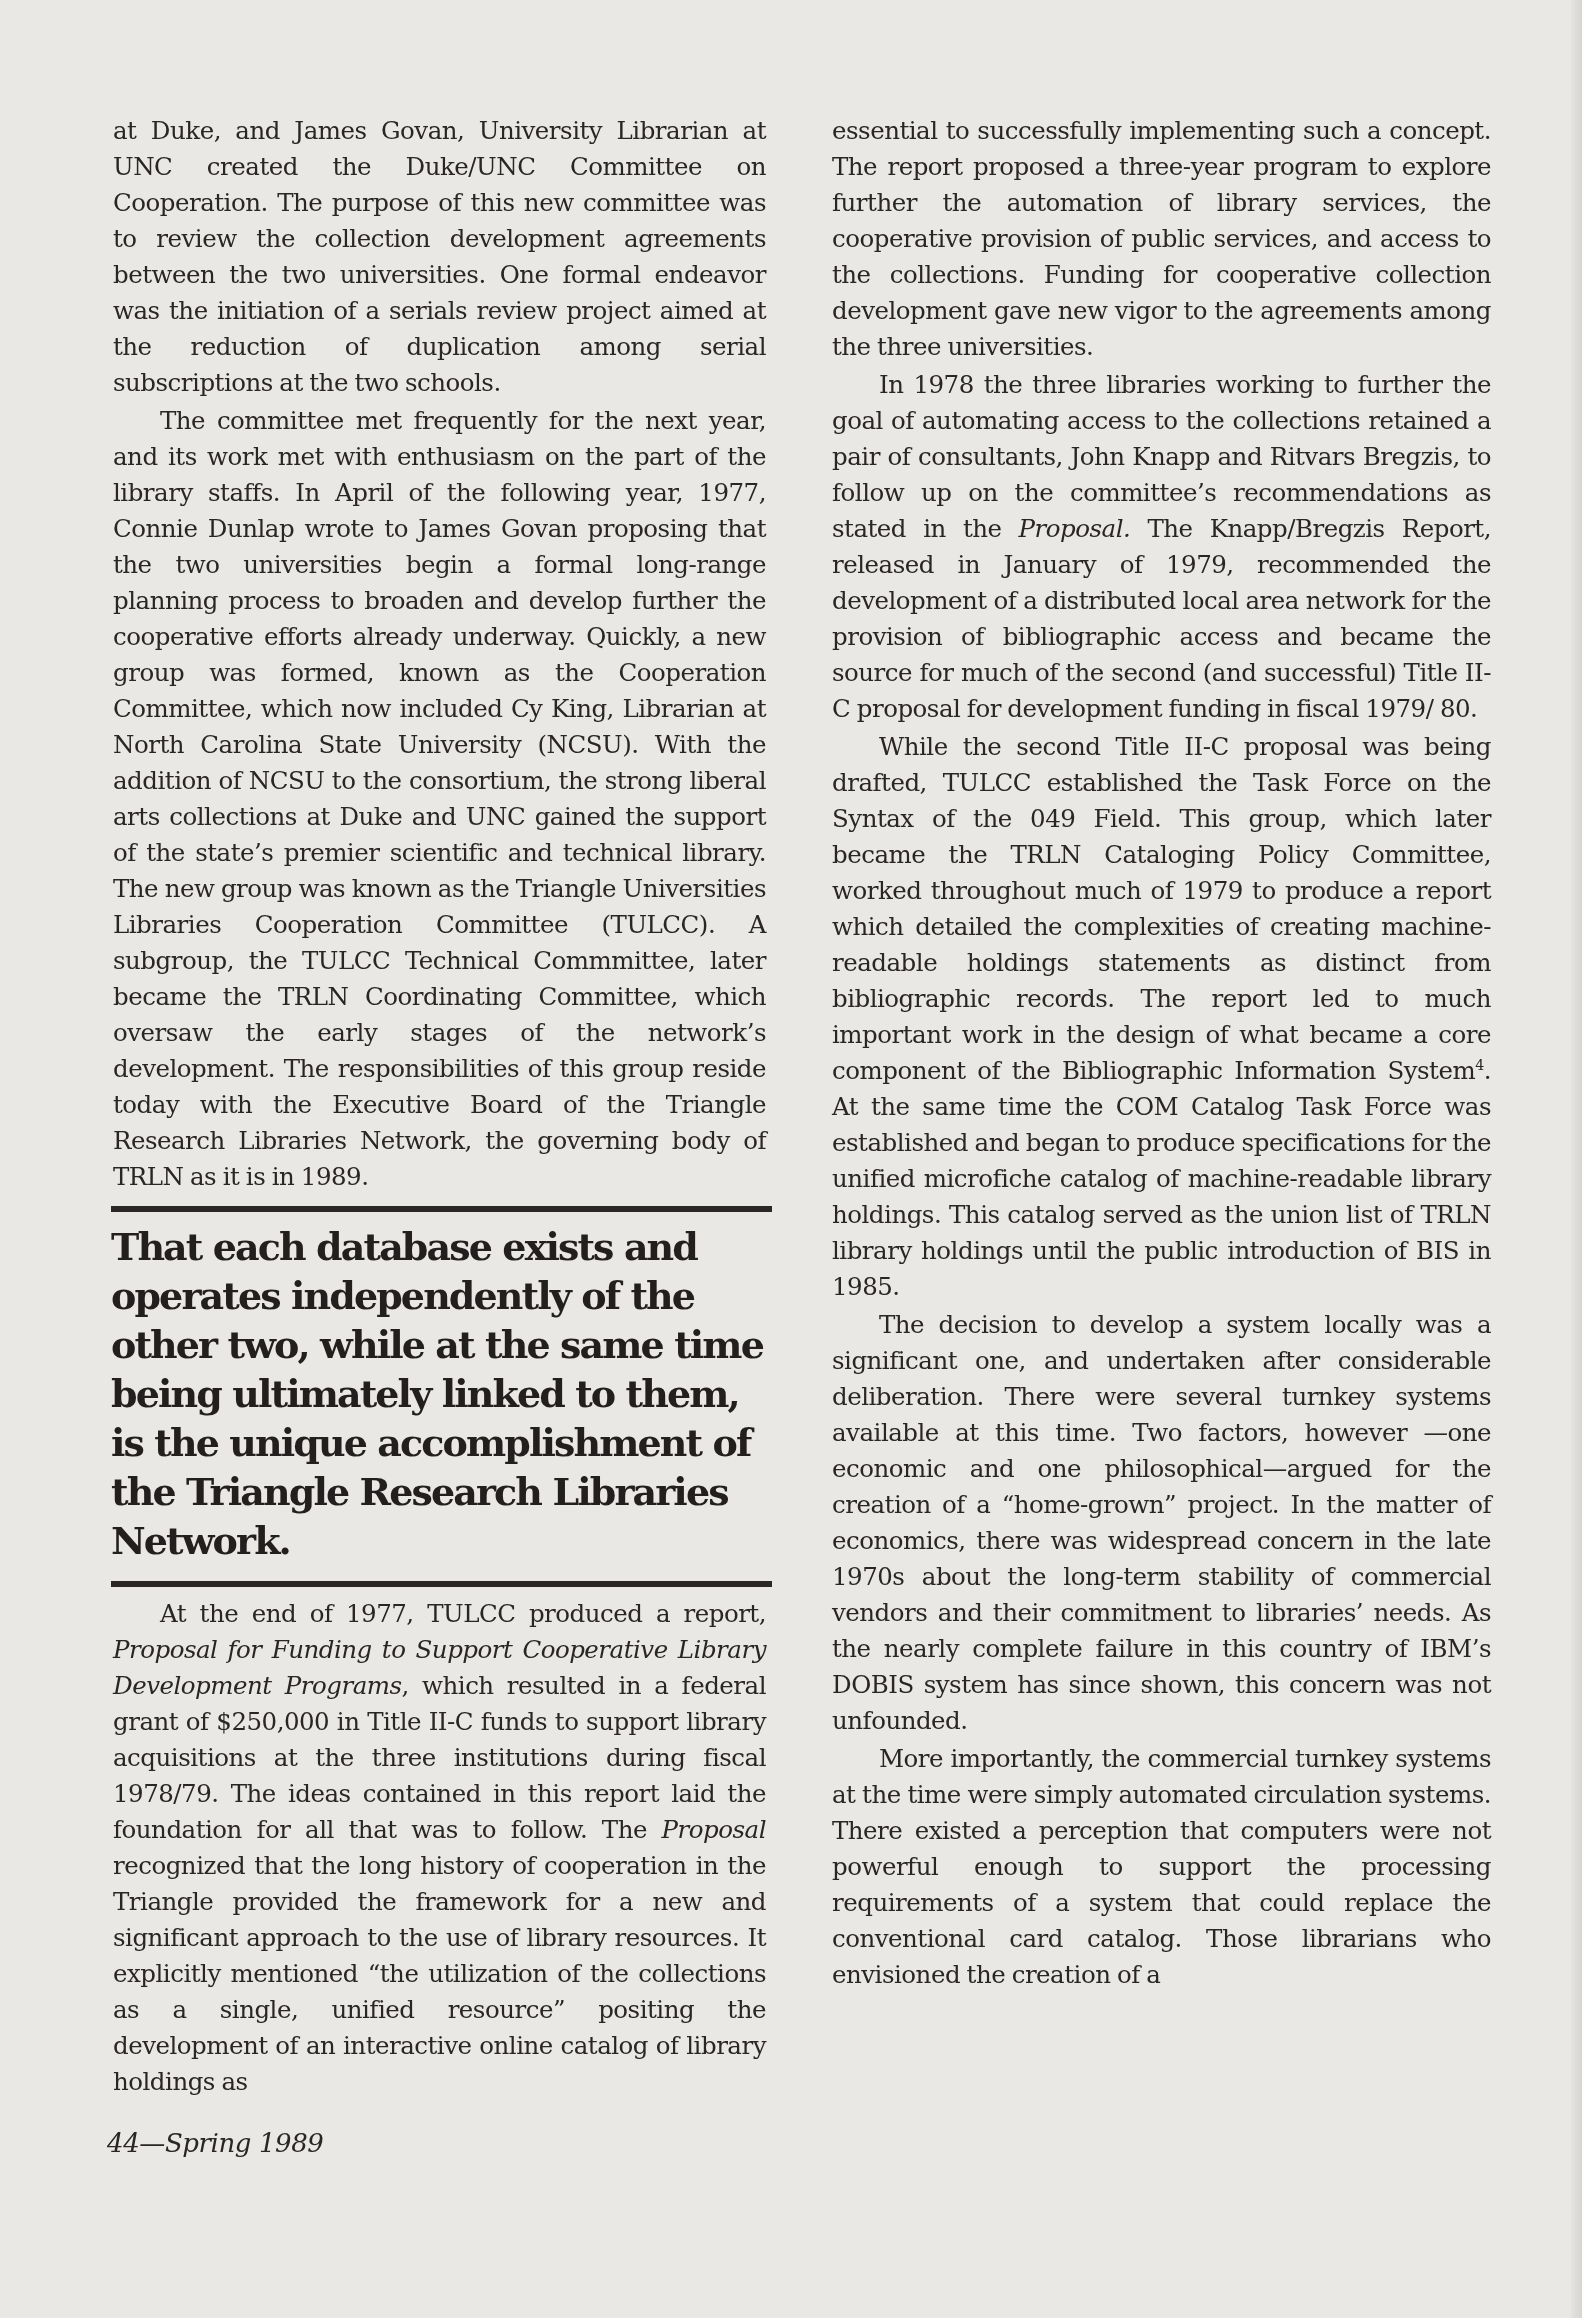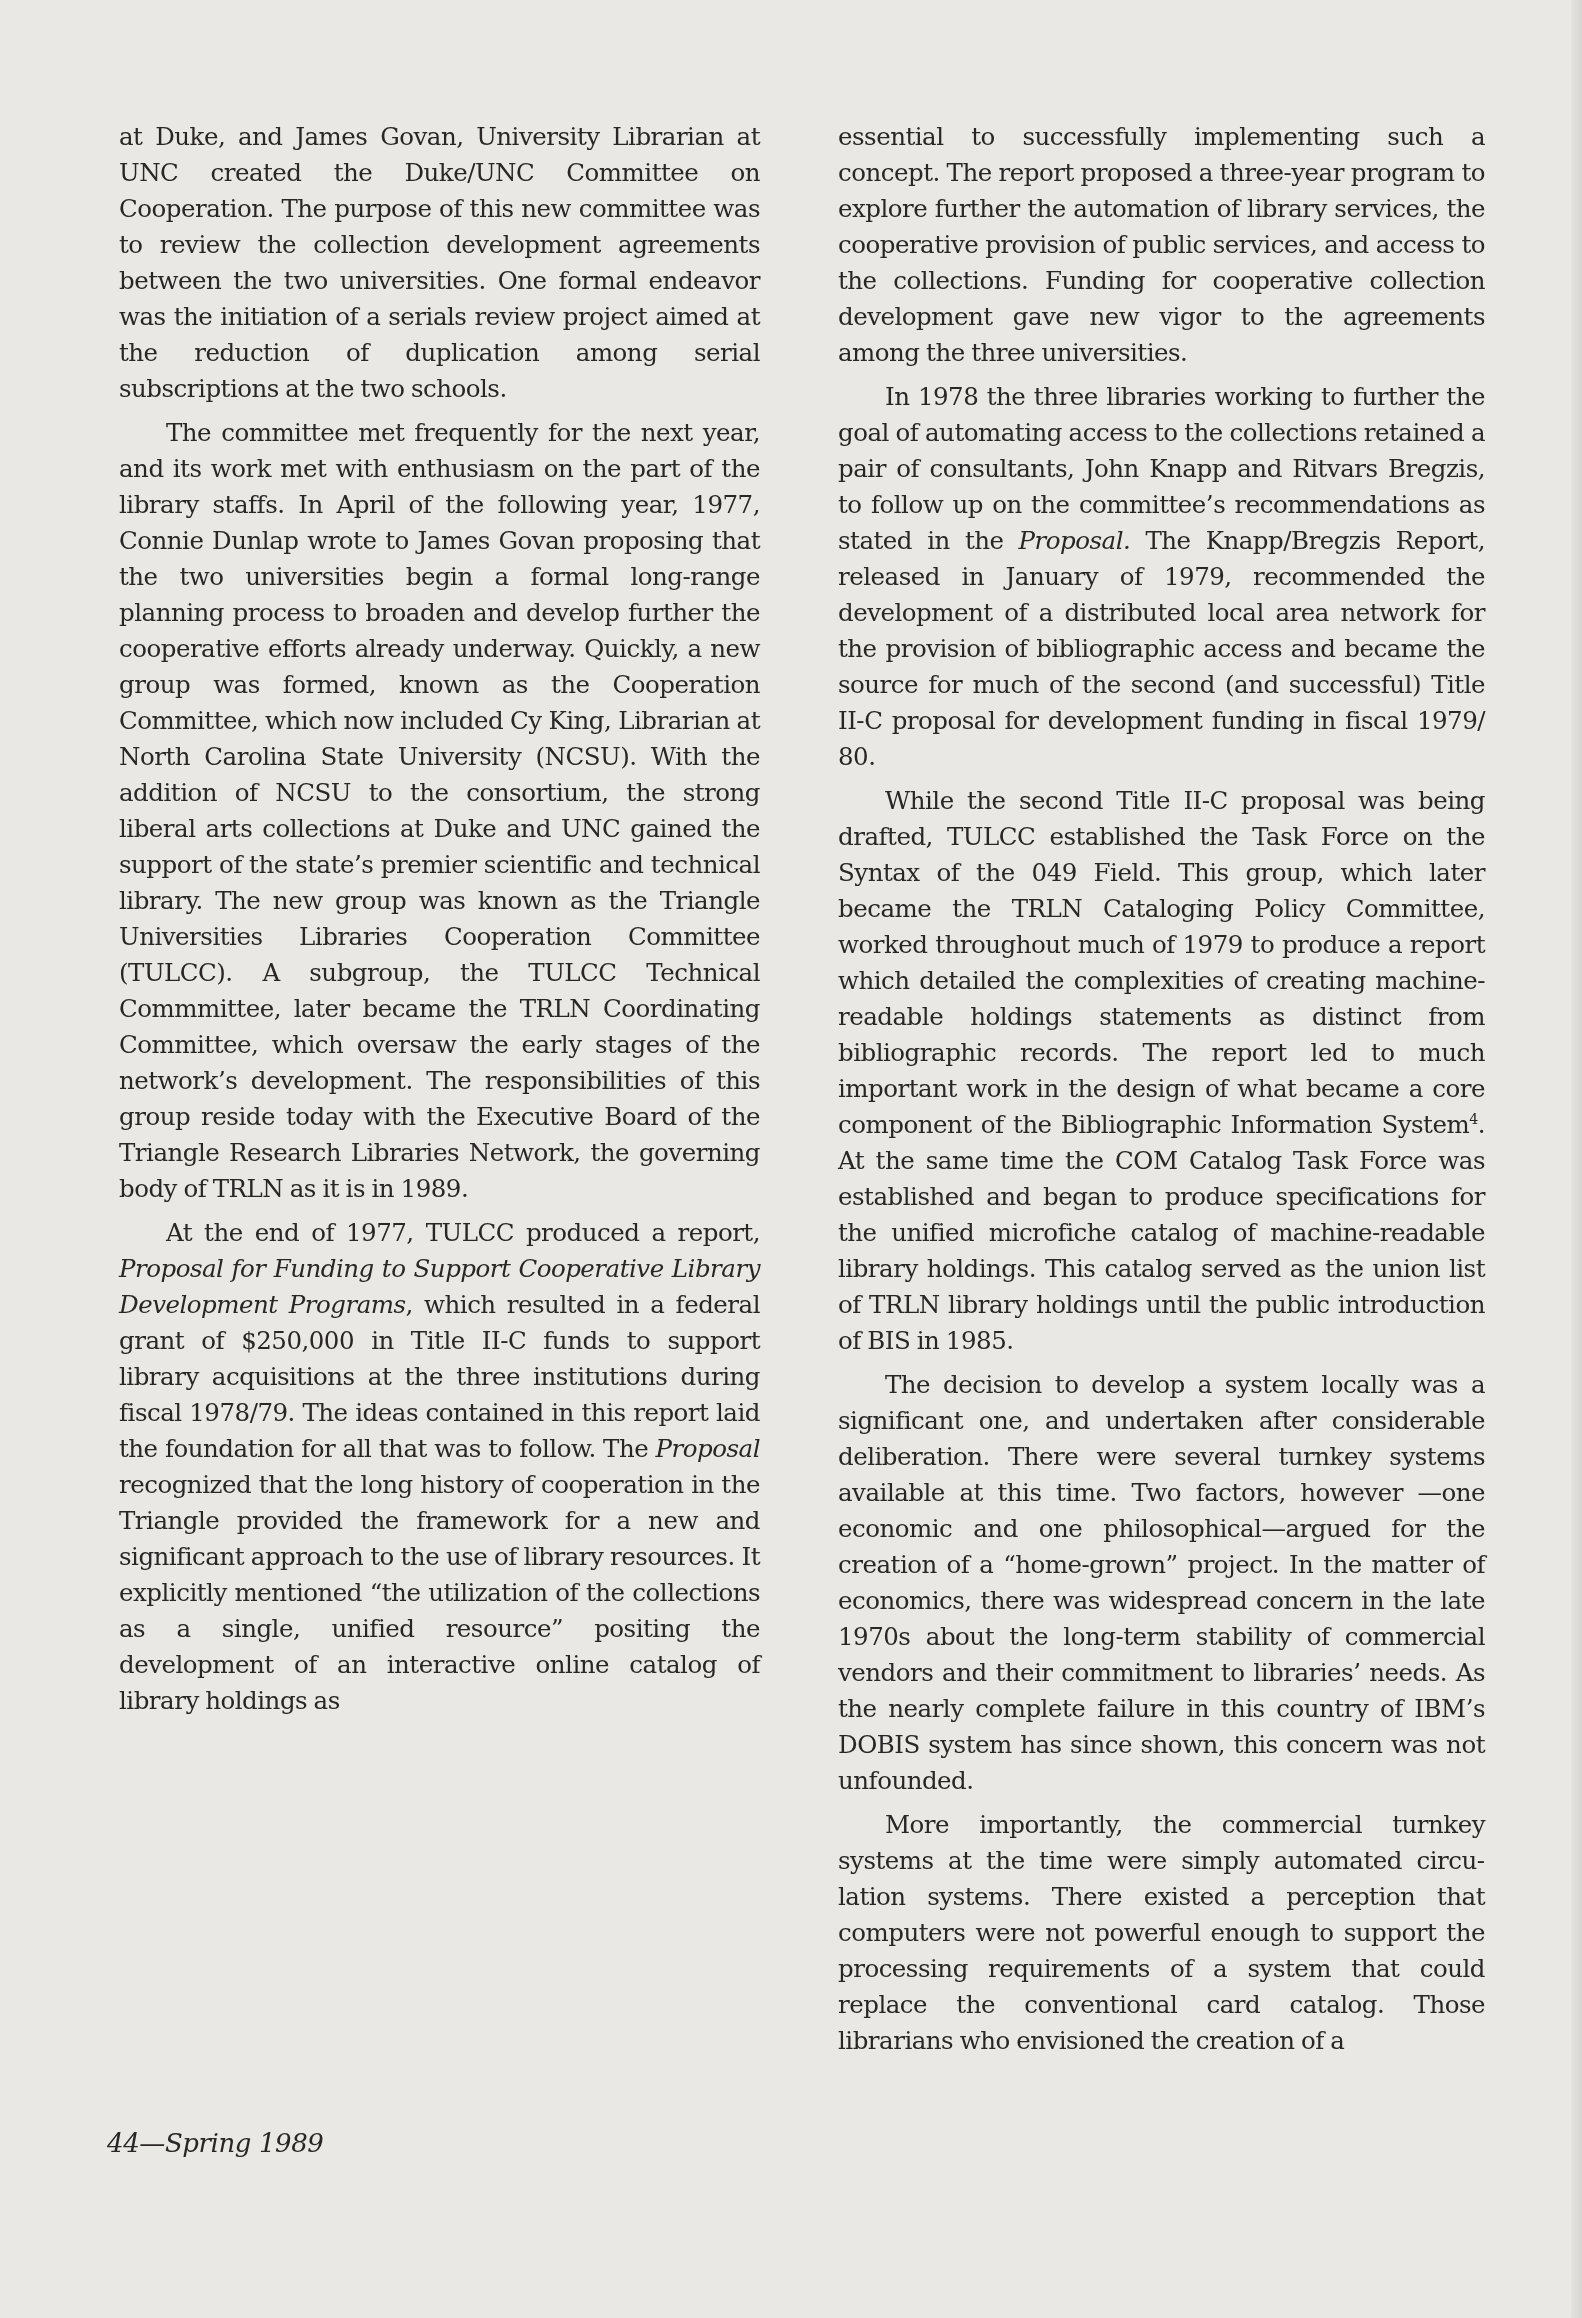--- a/index.html
+++ b/index.html
@@ -17,21 +17,21 @@
     background: linear-gradient(to right, #e4e3df, #d6d5d1);
   }
   .column {
     position: absolute;
     top: 111px;
     width: 657px;
   }
   .col-left { left: 111px; }
   .col-right { left: 830px; width: 663px; }
   .para {
-    margin: 8px;
+    margin: 2px;
     font-size: 24.5px;
     line-height: 36px;
     text-align: justify;
     letter-spacing: -0.5px;
     word-spacing: -0.8px;
     hyphens: manual;
   }
   .para.indent { text-indent: 47px; }
   .para em { }
   .pullquote {
@@ -63,20 +63,23 @@
 </style>
 </head>
 <body>
 
 <div class="page-edge"></div>
 
 <div class="column col-left">
   <p class="para">at Duke, and James Govan, University Librarian at UNC created the Duke/UNC Committee on Cooperation. The purpose of this new committee was to review the collection development agree­ments between the two universities. One formal endeavor was the initiation of a serials review project aimed at the reduction of duplication among serial subscriptions at the two schools.</p>
   <p class="para indent">The committee met frequently for the next year, and its work met with enthusiasm on the part of the library staffs. In April of the following year, 1977, Connie Dunlap wrote to James Govan proposing that the two universities begin a formal long-range planning process to broaden and develop further the cooperative efforts already underway. Quickly, a new group was formed, known as the Cooperation Committee, which now included Cy King, Librarian at North Carolina State University (NCSU). With the addition of NCSU to the consortium, the strong liberal arts collections at Duke and UNC gained the support of the state’s premier scientific and technical library. The new group was known as the Triangle Universities Libraries Cooperation Committee (TULCC). A subgroup, the TULCC Technical Commmittee, later became the TRLN Coordinat­ing Committee, which oversaw the early stages of the network’s development. The responsibilities of this group reside today with the Executive Board of the Triangle Research Libraries Network, the governing body of TRLN as it is in 1989.</p>
 
+  <div class="pullquote">
+    <p class="pullquote-text">That each database exists and operates independently of the other two, while at the same time being ultimately linked to them, is the unique accomplish­ment of the Triangle Research Libraries Network.</p>
+  </div>
 
   <p class="para indent"><span>At the end of 1977, TULCC produced a report, </span><em>Proposal for Funding to Support Cooperative Library Development Programs</em><span>, which resulted in a federal grant of $250,000 in Title II-C funds to support library acquisitions at the three institu­tions during fiscal 1978/79. The ideas contained in this report laid the foundation for all that was to follow. The </span><em>Proposal</em><span> recognized that the long history of cooperation in the Triangle provided the framework for a new and significant approach to the use of library resources. It explicitly men­tioned “the utilization of the collections as a sin­gle, unified resource” positing the development of an interactive online catalog of library holdings as</span></p>
 </div>
 
 <div class="column col-right">
   <p class="para">essential to successfully implementing such a concept. The report proposed a three-year pro­gram to explore further the automation of library services, the cooperative provision of public serv­ices, and access to the collections. Funding for cooperative collection development gave new vigor to the agreements among the three universi­ties.</p>
   <p class="para indent"><span>In 1978 the three libraries working to further the goal of automating access to the collections retained a pair of consultants, John Knapp and Ritvars Bregzis, to follow up on the committee’s recommendations as stated in the </span><em>Proposal.</em><span> The Knapp/Bregzis Report, released in January of 1979, recommended the development of a dis­tributed local area network for the provision of bibliographic access and became the source for much of the second (and successful) Title II-C proposal for development funding in fiscal 1979/ 80.</span></p>
   <p class="para indent"><span>While the second Title II-C proposal was being drafted, TULCC established the Task Force on the Syntax of the 049 Field. This group, which later became the TRLN Cataloging Policy Commit­tee, worked throughout much of 1979 to produce a report which detailed the complexities of cre­ating machine-readable holdings statements as dis­tinct from bibliographic records. The report led to much important work in the design of what became a core component of the Bibliographic Information System</span><sup>4</sup><span>. At the same time the COM Catalog Task Force was established and began to produce specifications for the unified microfiche catalog of machine-readable library holdings. This catalog served as the union list of TRLN library holdings until the public introduction of BIS in 1985.</span></p>
   <p class="para indent">The decision to develop a system locally was a significant one, and undertaken after consider­able deliberation. There were several turnkey sys­tems available at this time. Two factors, however —one economic and one philosophical—argued for the creation of a “home-grown” project. In the matter of economics, there was widespread con­cern in the late 1970s about the long-term stability of commercial vendors and their commitment to libraries’ needs. As the nearly complete failure in this country of IBM’s DOBIS system has since shown, this concern was not unfounded.</p>
   <p class="para indent">More importantly, the commercial turnkey systems at the time were simply automated circu­lation systems. There existed a perception that computers were not powerful enough to support the processing requirements of a system that could replace the conventional card catalog. Those librarians who envisioned the creation of a</p>

